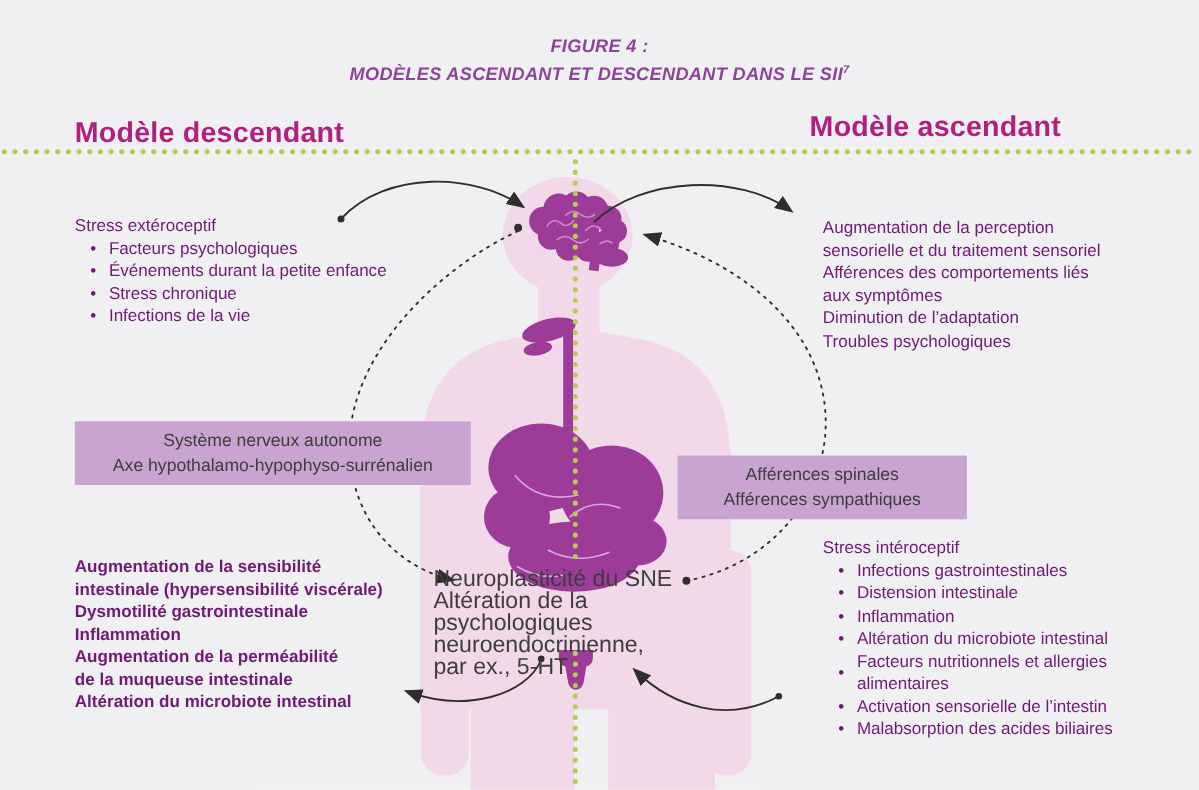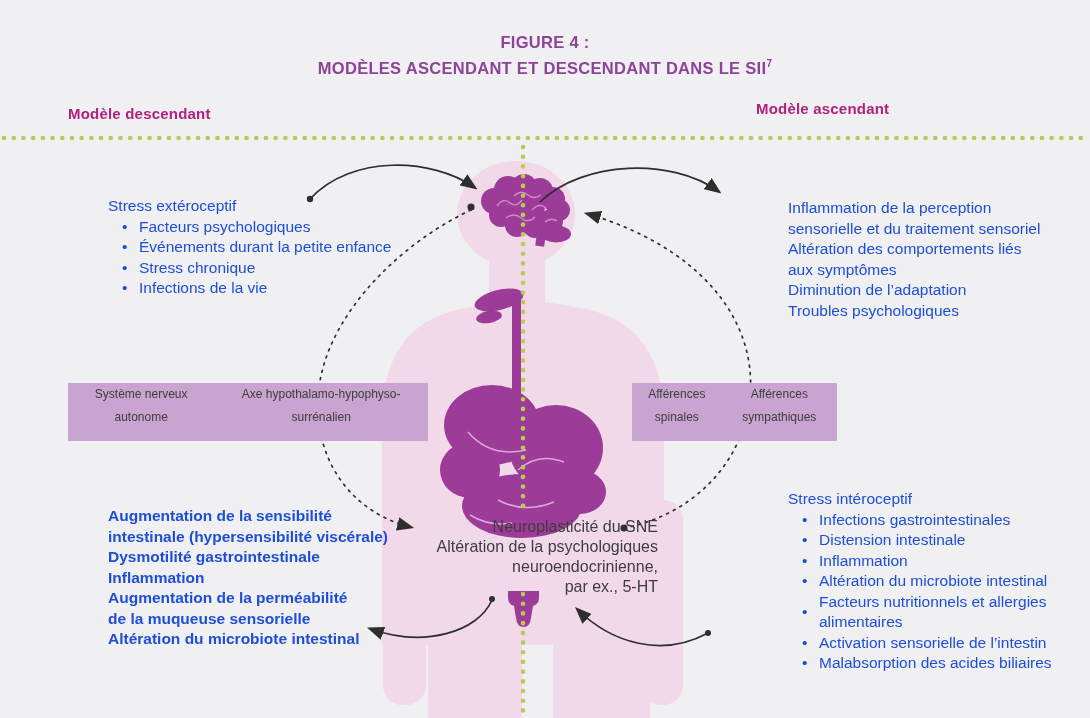--- a/index.html
+++ b/index.html
@@ -7,58 +7,58 @@
   #canvas {
     position:relative; width:1090px; height:718px;
     background:#f0eff1; overflow:hidden;
     color:#3d3d3d;
   }
   svg { position:absolute; left:0; top:0; }
 
   .fig-title {
     position:absolute; top:31px; left:0; width:100%;
     text-align:center; color:#8c4398; font-weight:700;
-    font-size:16.5px; line-height:22px; letter-spacing:.3px;
+    font-size:16.5px; line-height:22px; letter-spacing:.3px;font-style:italic;
   }
   .fig-title sup { font-size:10px; }
 
   .model-header {
-    position:absolute; font-size:15px; font-weight:700;
+    position:absolute; font-size:26px; font-weight:700;
     color:#b0217f; letter-spacing:.2px; white-space:nowrap;
   }
   .hdr-left  { left:68px;  top:105px; }
-  .hdr-right { left:756px; top:100px; }
-
-  .blk { position:absolute; font-size:15.5px; line-height:20.5px; color:#1d4ed8;margin-left:40px; }
+  .hdr-right { left:736px; top:100px; }
+
+  .blk { position:absolute; font-size:15.5px; line-height:20.5px; color:#701a75; }
   .blk .line { white-space:nowrap; }
 
   .bullet-row { display:flex; margin-left:14px; }
   .bullet-glyph { flex:none; width:17px; text-align:left; }
   .bullet-glyph::before { content:"•"; }
   .bullet-text { }
 
   .lt-top { left:68px; top:196px; }
   .rt-top { left:748px; top:198px; }
   .lt-bottom { left:68px; top:506px;font-weight:bold; }
   .rt-bottom { left:748px; top:489px; width:302px; }
   .rt-bottom .bullet-row { white-space:normal;align-items:center; }
 
   .pbox {
     position:absolute; top:383px; height:58px;
     background:#c9a4d0; color:#3d3d3d;
-    display:flex; justify-content:center;
-    text-align:center; font-size:12px; line-height:23px;
+    display:flex; flex-direction:column; justify-content:center;
+    text-align:center; font-size:16px; line-height:23px;
     border-radius:1px;
   }
   .pbox-left  { left:68px;  width:360px; }
-  .pbox-right { left:632px; width:205px; }
+  .pbox-right { left:616px; width:263px;margin-top:31px; }
 
   .center-note {
     position:absolute; left:394px; top:517px; width:264px;
-    text-align:right; font-size:16px; line-height:20px; color:#3d3d3d;
+    text-align:left; font-size:21px; line-height:20px; color:#3d3d3d;
   }
 </style>
 </head>
 <body>
 
 <div id="canvas">
 
   <svg width="1090" height="718" viewBox="0 0 1090 718">
     <defs>
       <marker id="ah" viewBox="0 0 10 8" refX="7.5" refY="4" markerWidth="10" markerHeight="8" orient="auto">
@@ -177,23 +177,23 @@
       <span class="bullet-glyph"></span>
       <span class="bullet-text line">Stress chronique</span>
     </div>
     <div class="bullet-row">
       <span class="bullet-glyph"></span>
       <span class="bullet-text line">Infections de la vie</span>
     </div>
   </div>
 
   <div class="blk rt-top">
-    <div class="line">Inflammation de la perception</div>
+    <div class="line">Augmentation de la perception</div>
     <div class="line">sensorielle et du traitement sensoriel</div>
-    <div class="line">Altération des comportements liés</div>
+    <div class="line">Afférences des comportements liés</div>
     <div class="line">aux symptômes</div>
     <div class="line">Diminution de l’adaptation</div>
     <div class="line">Troubles psychologiques</div>
   </div>
 
   <div class="pbox pbox-left">
     <div>Système nerveux autonome</div>
     <div>Axe hypothalamo-hypophyso-surrénalien</div>
   </div>
   <div class="pbox pbox-right">
@@ -207,21 +207,21 @@
     <div class="line">neuroendocrinienne,</div>
     <div class="line">par ex., 5-HT</div>
   </div>
 
   <div class="blk lt-bottom">
     <div class="line">Augmentation de la sensibilité</div>
     <div class="line">intestinale (hypersensibilité viscérale)</div>
     <div class="line">Dysmotilité gastrointestinale</div>
     <div class="line">Inflammation</div>
     <div class="line">Augmentation de la perméabilité</div>
-    <div class="line">de la muqueuse sensorielle</div>
+    <div class="line">de la muqueuse intestinale</div>
     <div class="line">Altération du microbiote intestinal</div>
   </div>
 
   <div class="blk rt-bottom">
     <div class="line">Stress intéroceptif</div>
     <div class="bullet-row">
       <span class="bullet-glyph"></span>
       <span class="bullet-text">Infections gastrointestinales</span>
     </div>
     <div class="bullet-row">

